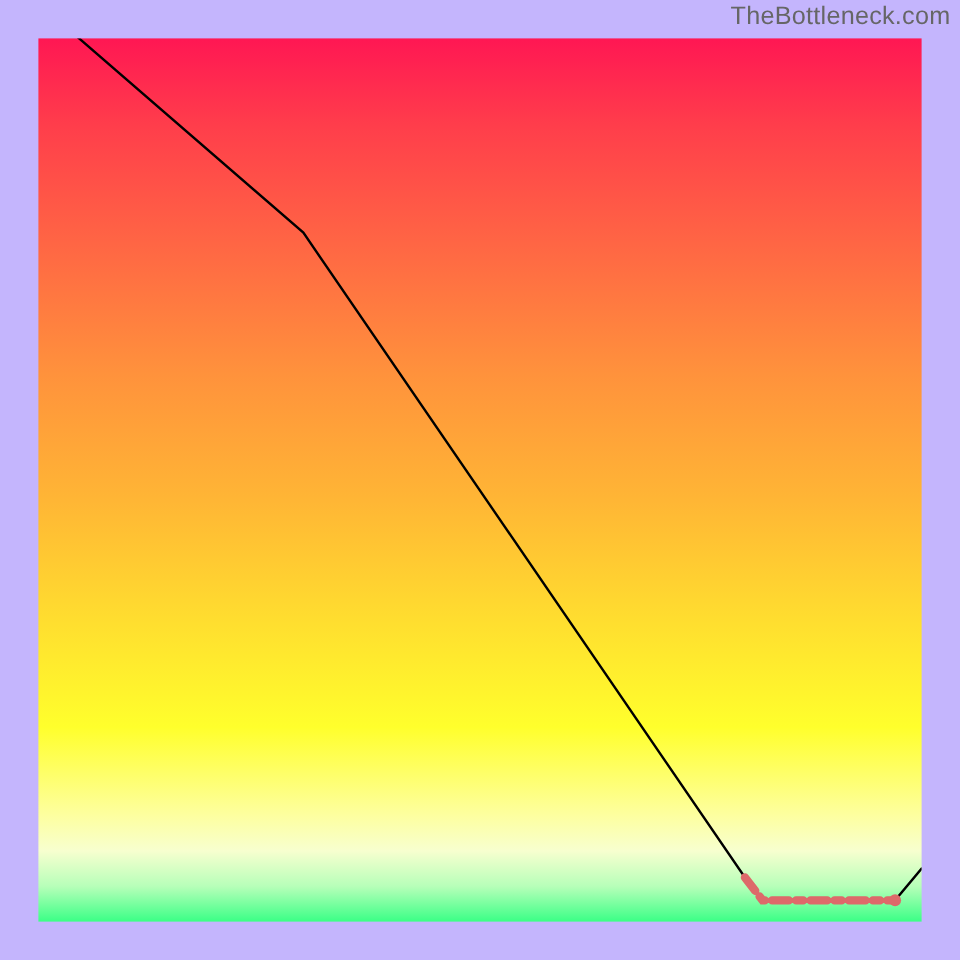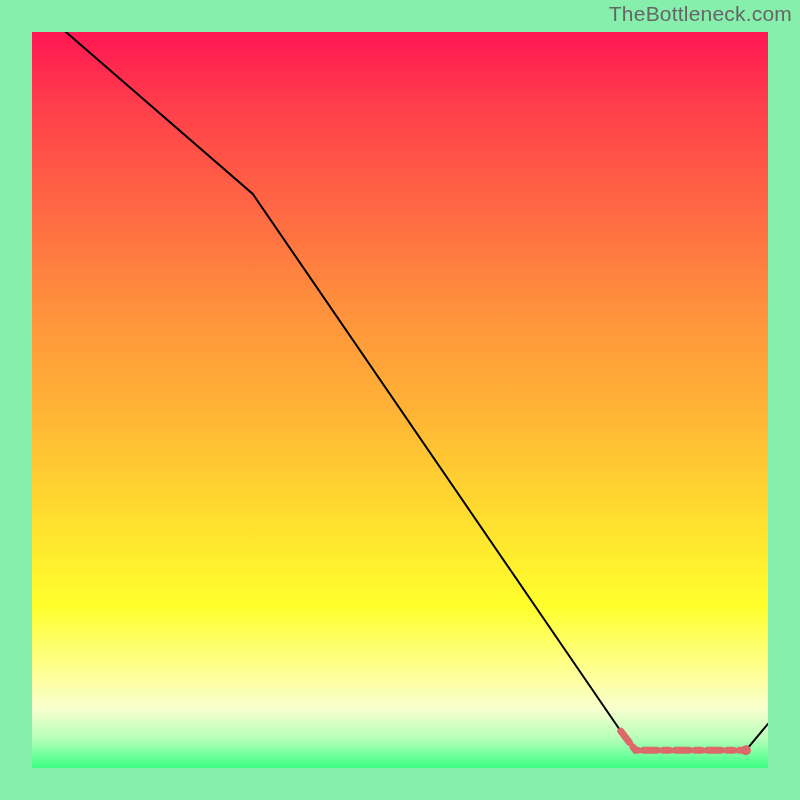--- a/index.html
+++ b/index.html
@@ -8,21 +8,21 @@
     width: 800px;
     height: 800px;
     background: #000;
     overflow: hidden;
     font-family: Arial, Helvetica, sans-serif;
   }
   .frame {
     position: relative;
     width: 800px;
     height: 800px;
-    background: #86efac;
+    background: #c4b5fd;
   }
   .watermark {
     position: absolute;
     top: 2px;
     right: 8px;
     color: #666;
     font-size: 21px;
     font-weight: 500;
     letter-spacing: 0.2px;
     z-index: 4;

